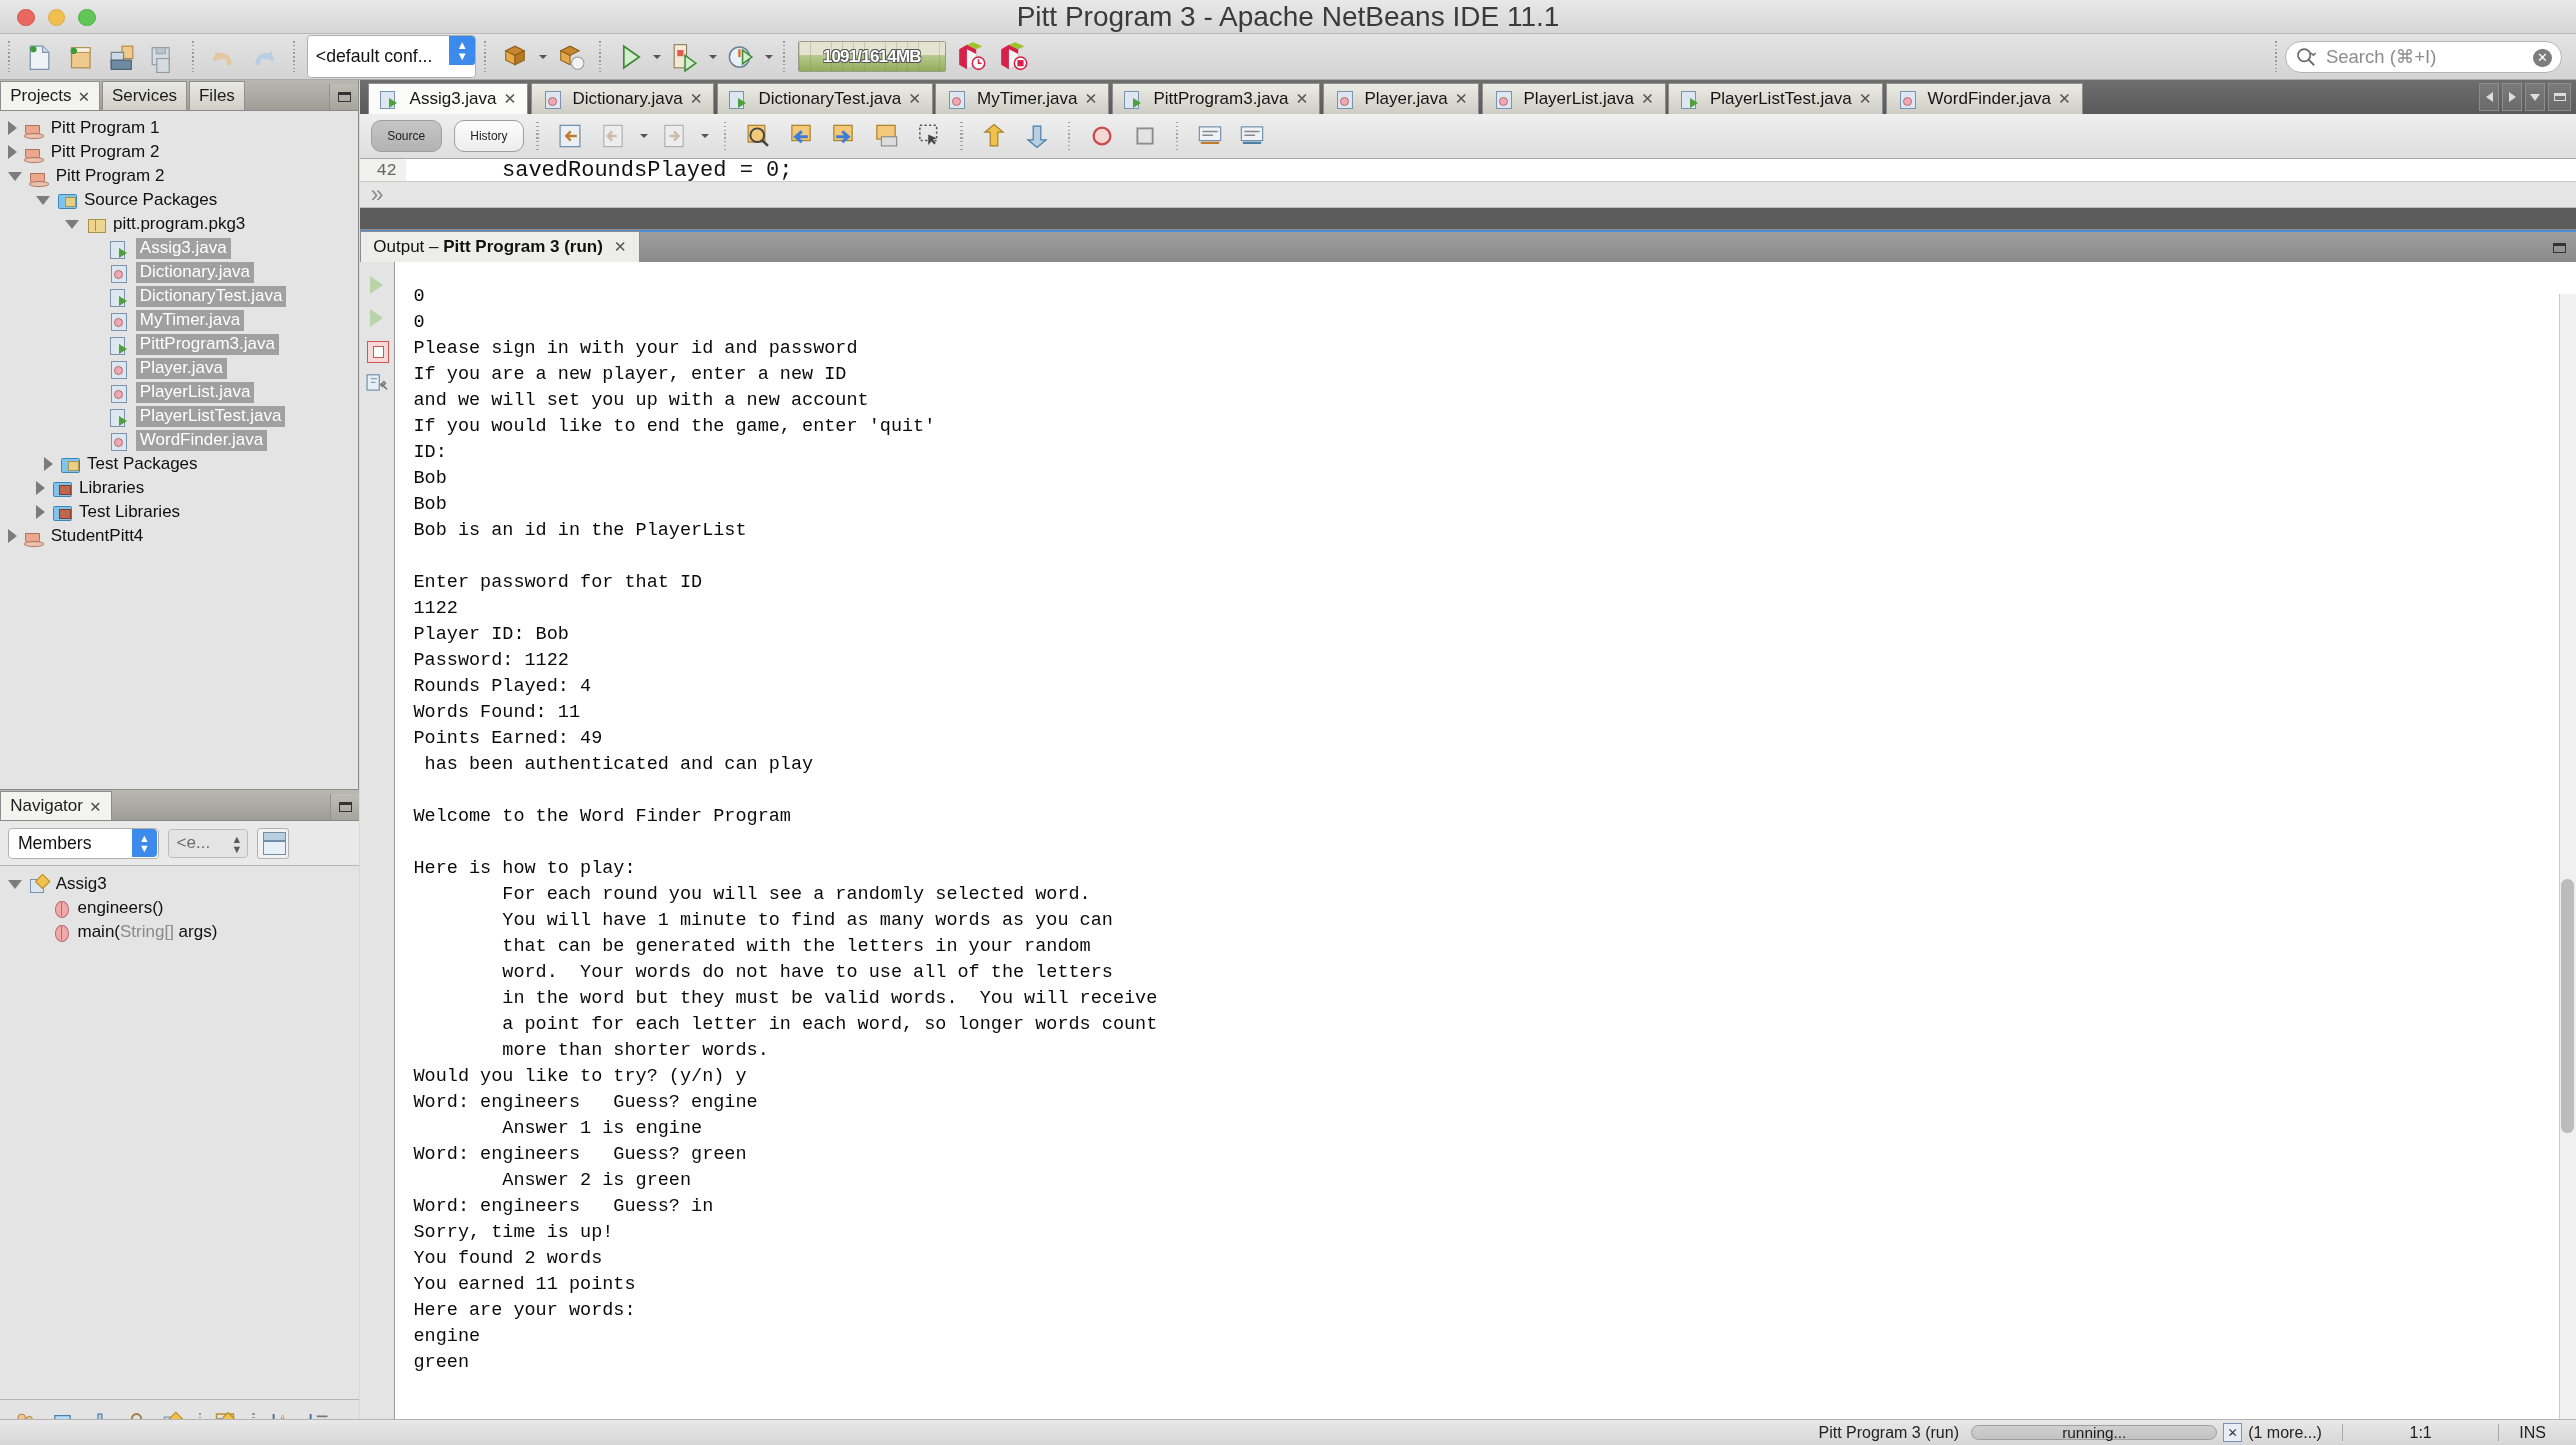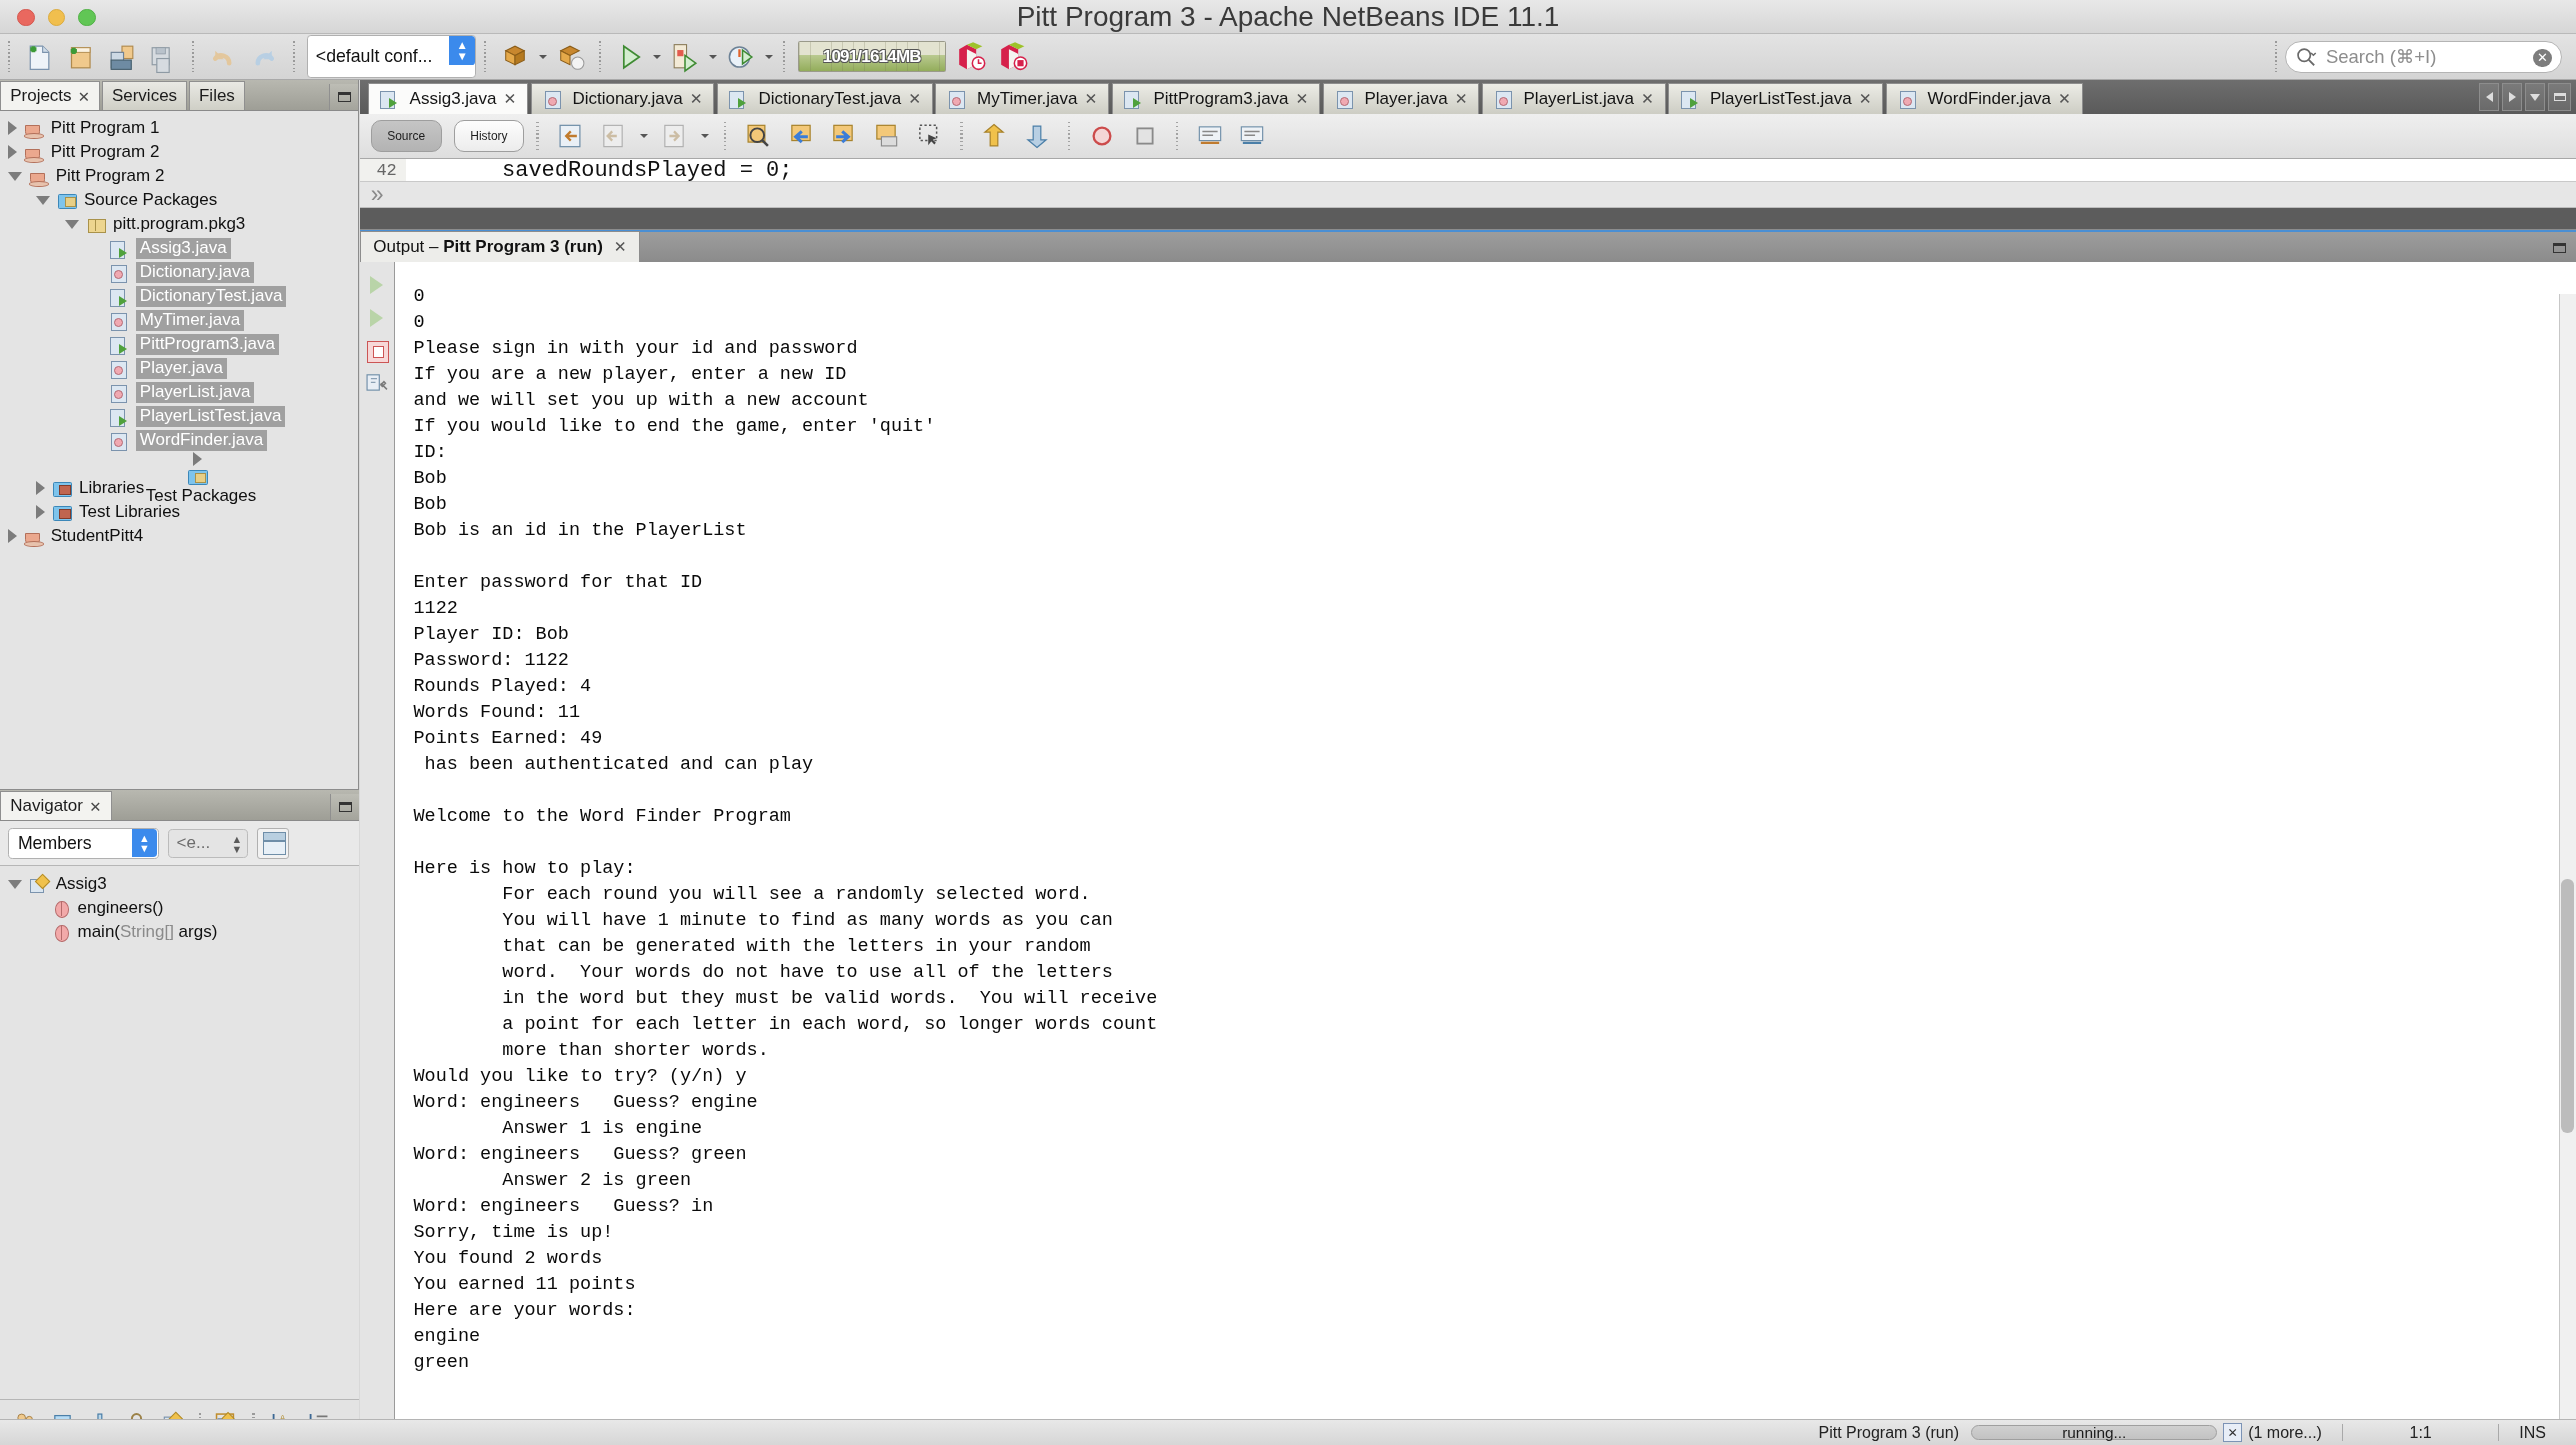--- a/index.html
+++ b/index.html
@@ -474,21 +474,21 @@
       <div class="trow" style="padding-left: 93px;">
         <div class="arrow-sp"></div>
         <div class="ico javarun"></div>
         <span class="lbl-sel">PlayerListTest.java</span>
       </div>
       <div class="trow" style="padding-left: 93px;">
         <div class="arrow-sp"></div>
         <div class="ico java"></div>
         <span class="lbl-sel">WordFinder.java</span>
       </div>
-      <div class="trow" style="padding-left: 44px; flex-direction: column;">
+      <div class="trow" style="padding-left: 44px;">
         <div class="arrow-r"></div>
         <div class="ico folder-b"></div>
         <span>Test Packages</span>
       </div>
       <div class="trow" style="padding-left: 36px;">
         <div class="arrow-r"></div>
         <div class="ico folder-b folder-lib"></div>
         <span>Libraries</span>
       </div>
       <div class="trow" style="padding-left: 36px;">

